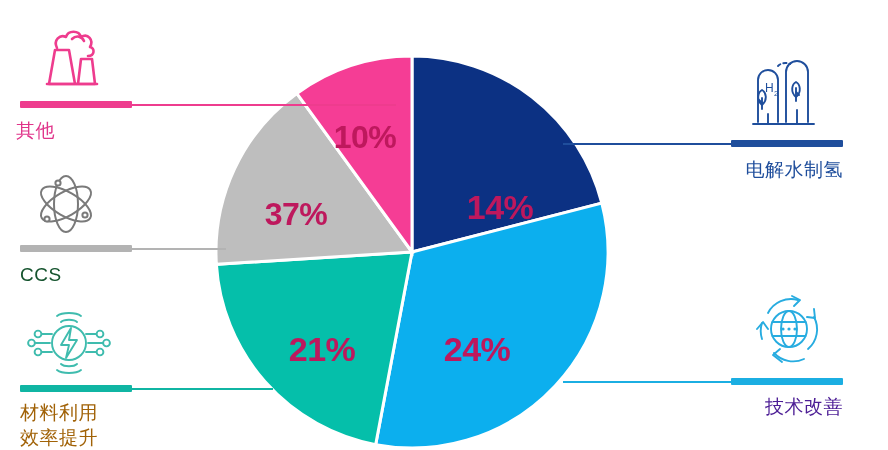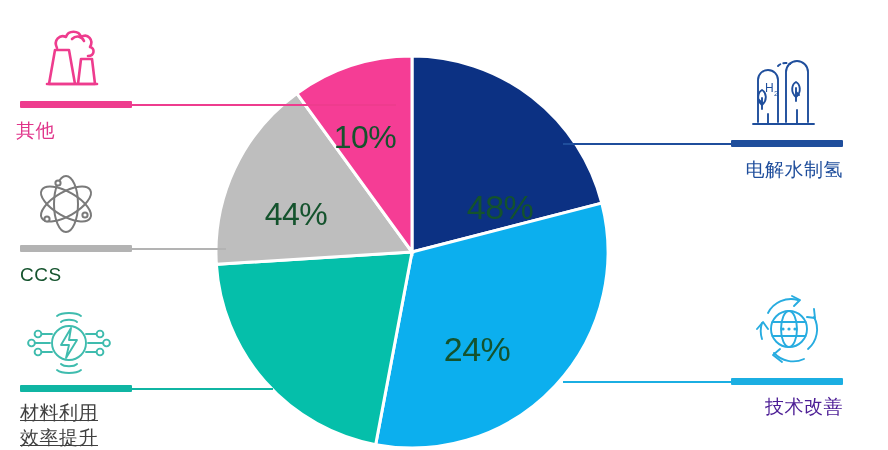--- a/index.html
+++ b/index.html
@@ -27,22 +27,22 @@
   }
   .lbl.right{text-align:center;padding-left:35px;}
 
   
   .ico{position:absolute;}
 
   
   #pieWrap{position:absolute;left:212px;top:52px;width:400px;height:400px;}
   .slice-label{
     position:absolute;
-    color:#14532d;
-    font-weight:normal;
+    color:#be185d;
+    font-weight:bold;
     font-size:34px;
     letter-spacing:-.5px;
     text-shadow:0 0 1px rgba(0,0,0,.04);
     transform:translate(-50%,-50%);
     white-space:nowrap;
   }
 </style>
 </head>
 <body>
 
@@ -57,23 +57,24 @@
         <path d="M 0 0 L 189.82 -48.90 A 196 196 0 0 1 -36.31 192.61 Z" fill="#0CAFEE" stroke="#ffffff" stroke-width="3"></path>
 
         <path d="M 0 0 L -36.31 192.61 A 196 196 0 0 1 -195.62 12.31 Z" fill="#05BFAA" stroke="#ffffff" stroke-width="3"></path>
 
         <path d="M 0 0 L -195.62 12.31 A 196 196 0 0 1 -115.21 -158.55 Z" fill="#BEBEBE" stroke="#ffffff" stroke-width="3"></path>
 
         <path d="M 0 0 L -115.21 -158.55 A 196 196 0 0 1 0 -196 Z" fill="#F53D95" stroke="#ffffff" stroke-width="3"></path>
       </g>
     </svg>
 
-    <span class="slice-label" style="left:288px;top:155px;">48%</span>
+    <span class="slice-label" style="left:288px;top:155px;">14%</span>
     <span class="slice-label" style="left:265px;top:297px;text-align:center;">24%</span>
-    <span class="slice-label" style="left:84px;top:162px;font-size:32px;">44%</span>
+    <span class="slice-label" style="left:110px;top:297px;">21%</span>
+    <span class="slice-label" style="left:84px;top:162px;font-size:32px;">37%</span>
     <span class="slice-label" style="left:153px;top:85px;font-size:32px;">10%</span>
   </div>
 
   <div class="conn" style="left:20px;top:101px;width:375px;">
     <div class="thin" style="left:108px;top:2.5px;width:268px;background:#EE3C8E;"></div>
     <div class="thick" style="left:0;top:0;width:112px;background:#EE3C8E;"></div>
   </div>
   <div class="lbl" style="left:16px;top:118px;color:#E0348A;">其他</div>
 
   <div class="ico" style="left:36px;top:26px;width:76px;height:62px;">
@@ -101,21 +102,21 @@
       <circle cx="28" cy="11" r="2.6" fill="#ffffff"></circle>
       <circle cx="55" cy="43" r="2.6" fill="#ffffff"></circle>
       <circle cx="17" cy="47" r="2.6" fill="#ffffff"></circle>
     </svg>
   </div>
 
   <div class="conn" style="left:20px;top:385px;width:250px;">
     <div class="thin" style="left:108px;top:2.5px;width:145px;background:#10B5A3;"></div>
     <div class="thick" style="left:0;top:0;width:112px;background:#10B5A3;"></div>
   </div>
-  <div class="lbl" style="left:20px;top:400px;color:#404040;text-decoration:underline;">材料利用
+  <div class="lbl" style="left:20px;top:400px;color:#a16207;">材料利用
 效率提升</div>
 
   <div class="ico" style="left:26px;top:306px;width:86px;height:74px;">
     <svg width="86" height="74" viewBox="0 0 86 74" fill="none" stroke="#3FBCAE" stroke-width="1.9" stroke-linecap="round" stroke-linejoin="round">
       <circle cx="43" cy="37" r="17"></circle>
       <path d="M45 22 L35 39 L43 39 L40 52 L51 34 L43 34 Z" fill="none"></path>
       <path d="M31 10 C36 6 50 6 55 10"></path>
       <path d="M35 16 C38 13 48 13 51 16"></path>
       <path d="M31 64 C36 68 50 68 55 64"></path>
       <path d="M35 58 C38 61 48 61 51 58"></path>

